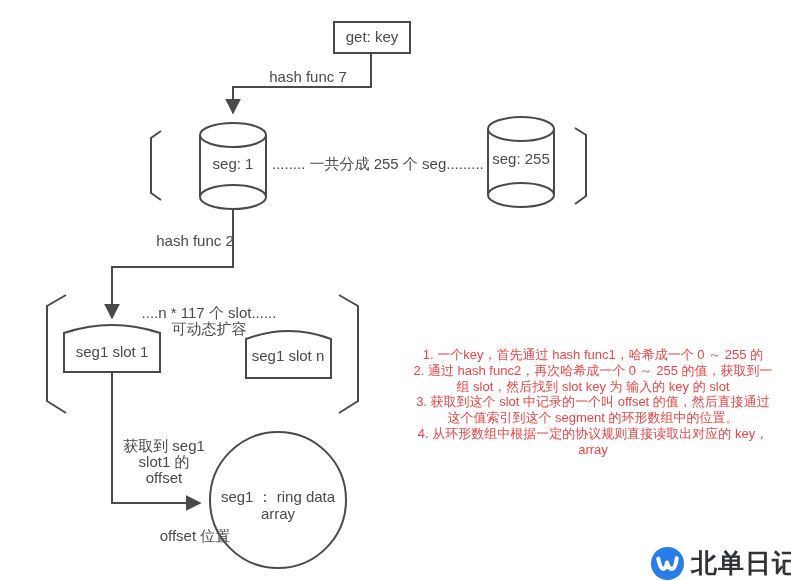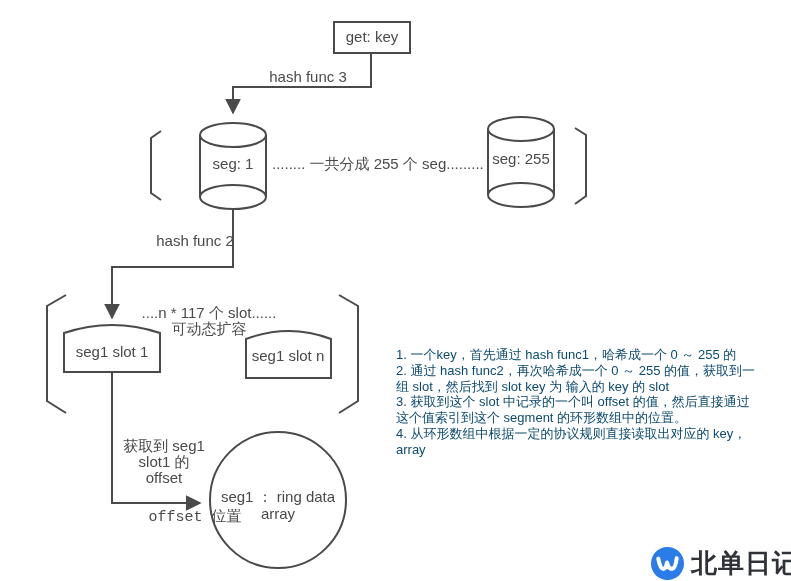--- a/index.html
+++ b/index.html
@@ -8,21 +8,21 @@
     font-family:"Liberation Sans","DejaVu Sans",sans-serif;color:#4a4a4a;
   }
   svg.lines{position:absolute;left:0;top:0;}
   .lbl{
     position:absolute;font-size:15px;line-height:16px;text-align:center;
     color:#4a4a4a;white-space:nowrap;
   }
   .lbl.multi{white-space:normal;}
   .steps{
     position:absolute;left:396px;top:347px;width:394px;
-    font-size:13px;line-height:15.8px;color:#0c4a6e;
+    font-size:13px;line-height:15.8px;color:#ef4444;text-align:center;
   }
   .step-line{white-space:nowrap;}
   .brand{
     position:absolute;left:650px;top:546px;display:flex;align-items:center;gap:6px;
   }
   .brand-name{
     font-size:26px;font-weight:600;color:#2f3237;letter-spacing:1px;white-space:nowrap;
   }
 </style>
 </head>
@@ -69,21 +69,21 @@
 
     <path d="M339,295 L358,306 V401 L339,413" fill="none" stroke="#4a4a4a" stroke-width="2"></path>
 
     <path d="M112,372 V503 H200" fill="none" stroke="#4a4a4a" stroke-width="2" marker-end="url(#arrow)"></path>
 
     <circle cx="278" cy="500" r="68" fill="none" stroke="#4a4a4a" stroke-width="2"></circle>
   </svg>
 
   <div class="lbl" style="left:334px;top:29px;width:76px;">get: key</div>
 
-  <div class="lbl" style="left:258px;top:69px;width:100px;">hash func 3</div>
+  <div class="lbl" style="left:258px;top:69px;width:100px;">hash func 7</div>
 
   <div class="lbl" style="left:183px;top:156px;width:100px;">seg: 1</div>
 
   <div class="lbl" style="left:272px;top:156px;width:210px;text-align:right;">........ 一共分成 255 个 seg.........</div>
 
   <div class="lbl" style="left:471px;top:151px;width:100px;">seg: 255</div>
 
   <div class="lbl" style="left:145px;top:233px;width:100px;">hash func 2</div>
 
   <div class="lbl multi" style="left:139px;top:305px;width:140px;">
@@ -94,21 +94,21 @@
   <div class="lbl" style="left:62px;top:344px;width:100px;">seg1 slot 1</div>
 
   <div class="lbl" style="left:238px;top:348px;width:100px;">seg1 slot n</div>
 
   <div class="lbl multi" style="left:114px;top:438px;width:100px;">
     <div>获取到 seg1</div>
     <div>slot1 的</div>
     <div>offset</div>
   </div>
 
-  <div class="lbl" style="left:145px;top:510px;width:100px;font-family:Liberation Mono, monospace;">offset 位置</div>
+  <div class="lbl" style="left:145px;top:528px;width:100px;">offset 位置</div>
 
   <div class="lbl multi" style="left:206px;top:488px;width:144px;line-height:17px;">
     <div>seg1 ： ring data</div>
     <div>array</div>
   </div>
 
   <div class="steps">
     <div>
       <div class="step-line">1. 一个key，首先通过 hash func1，哈希成一个 0 ～ 255 的</div>
     </div>

